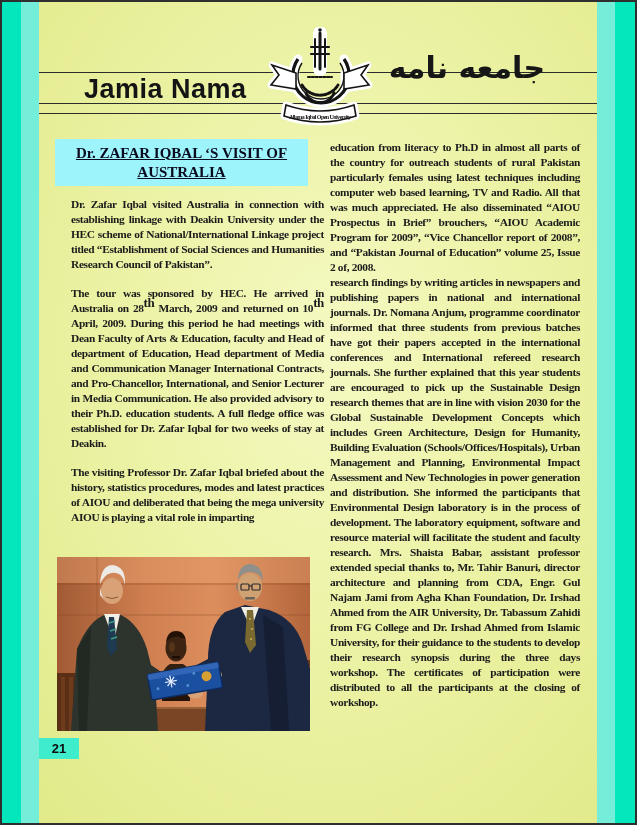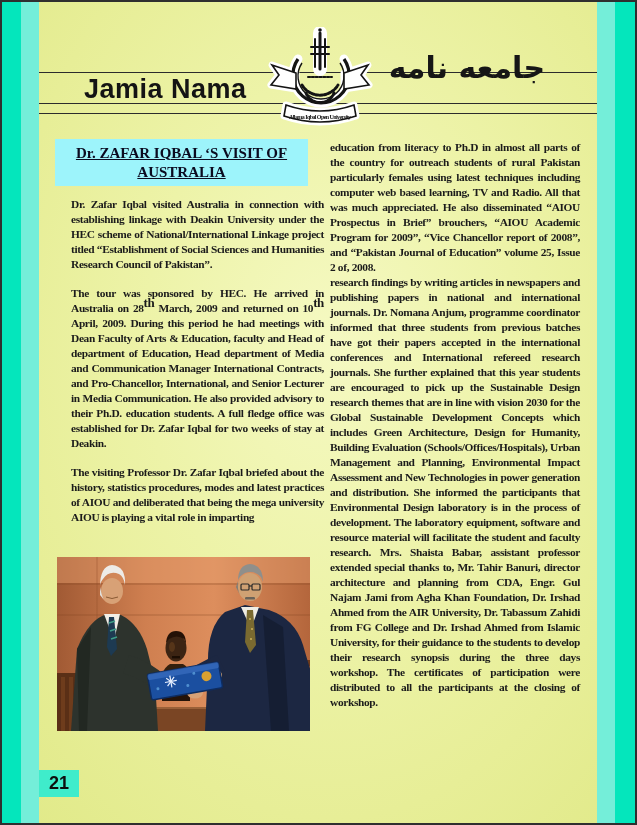--- a/index.html
+++ b/index.html
@@ -50,24 +50,24 @@
   .col-left{left:69px;top:195px;width:253px;}
   .col-left p{margin-bottom:14px;}
   .col-left p:last-child{margin-bottom:0;}
   .col-right{left:328px;top:138px;width:250px;}
   .photo{position:absolute;left:55px;top:555px;}
   .caption{
     position:absolute;left:43px;top:735px;width:277px;
     text-align:center;font-size:12.3px;line-height:15px;color:#1b1b1b;letter-spacing:-0.2px;
   }
   .page-num{
-    position:absolute;left:37px;top:768px;width:40px;height:27px;
+    position:absolute;left:37px;top:736px;width:40px;height:21px;
     background:#3feccb;
     display:flex;align-items:center;justify-content:center;
-    font-family:"Liberation Sans", sans-serif;font-weight:bold;font-size:18px;color:#0d0d0d;
+    font-family:"Liberation Sans", sans-serif;font-weight:bold;font-size:13px;color:#0d0d0d;
   }
 </style>
 </head>
 <body>
 
 <div class="page">
 
   <div class="vbar bar-l1"></div>
   <div class="vbar bar-l2"></div>
   <div class="vbar bar-r2"></div>

